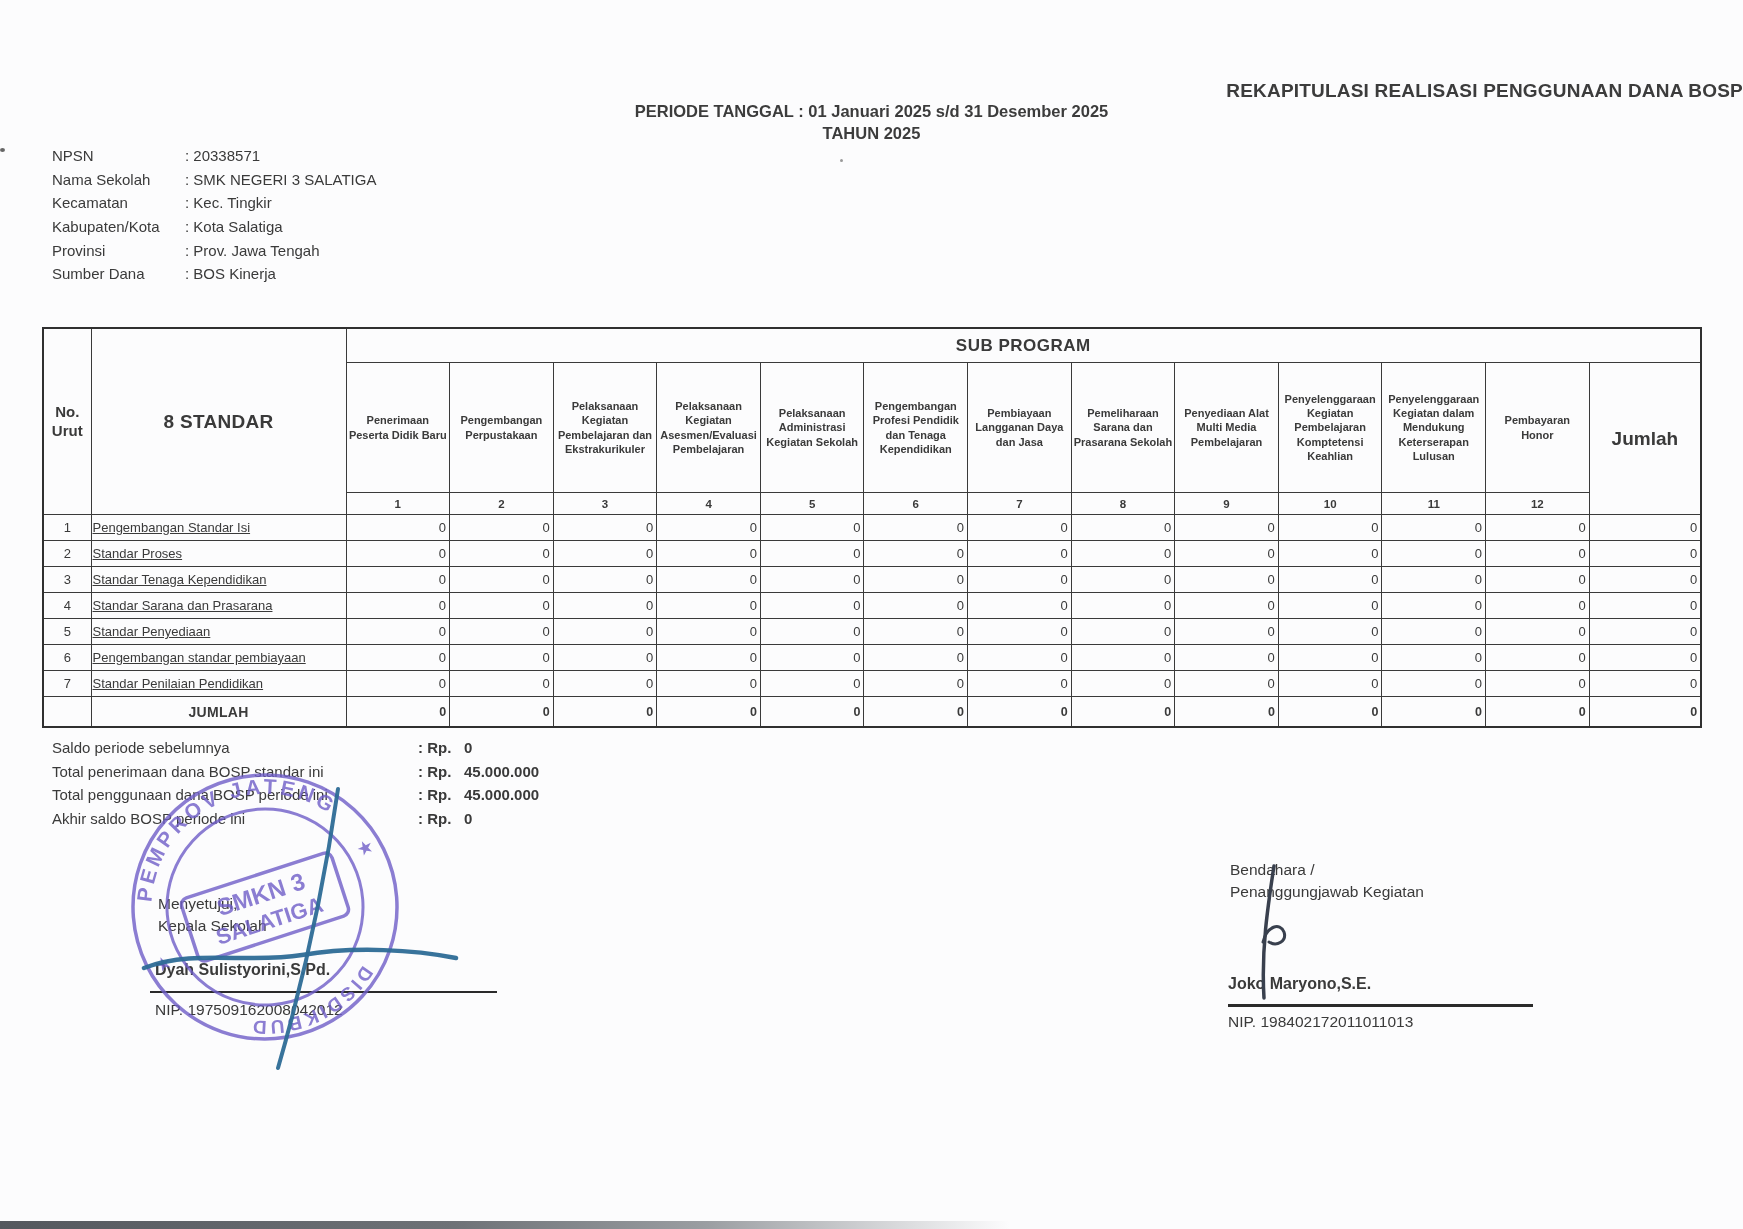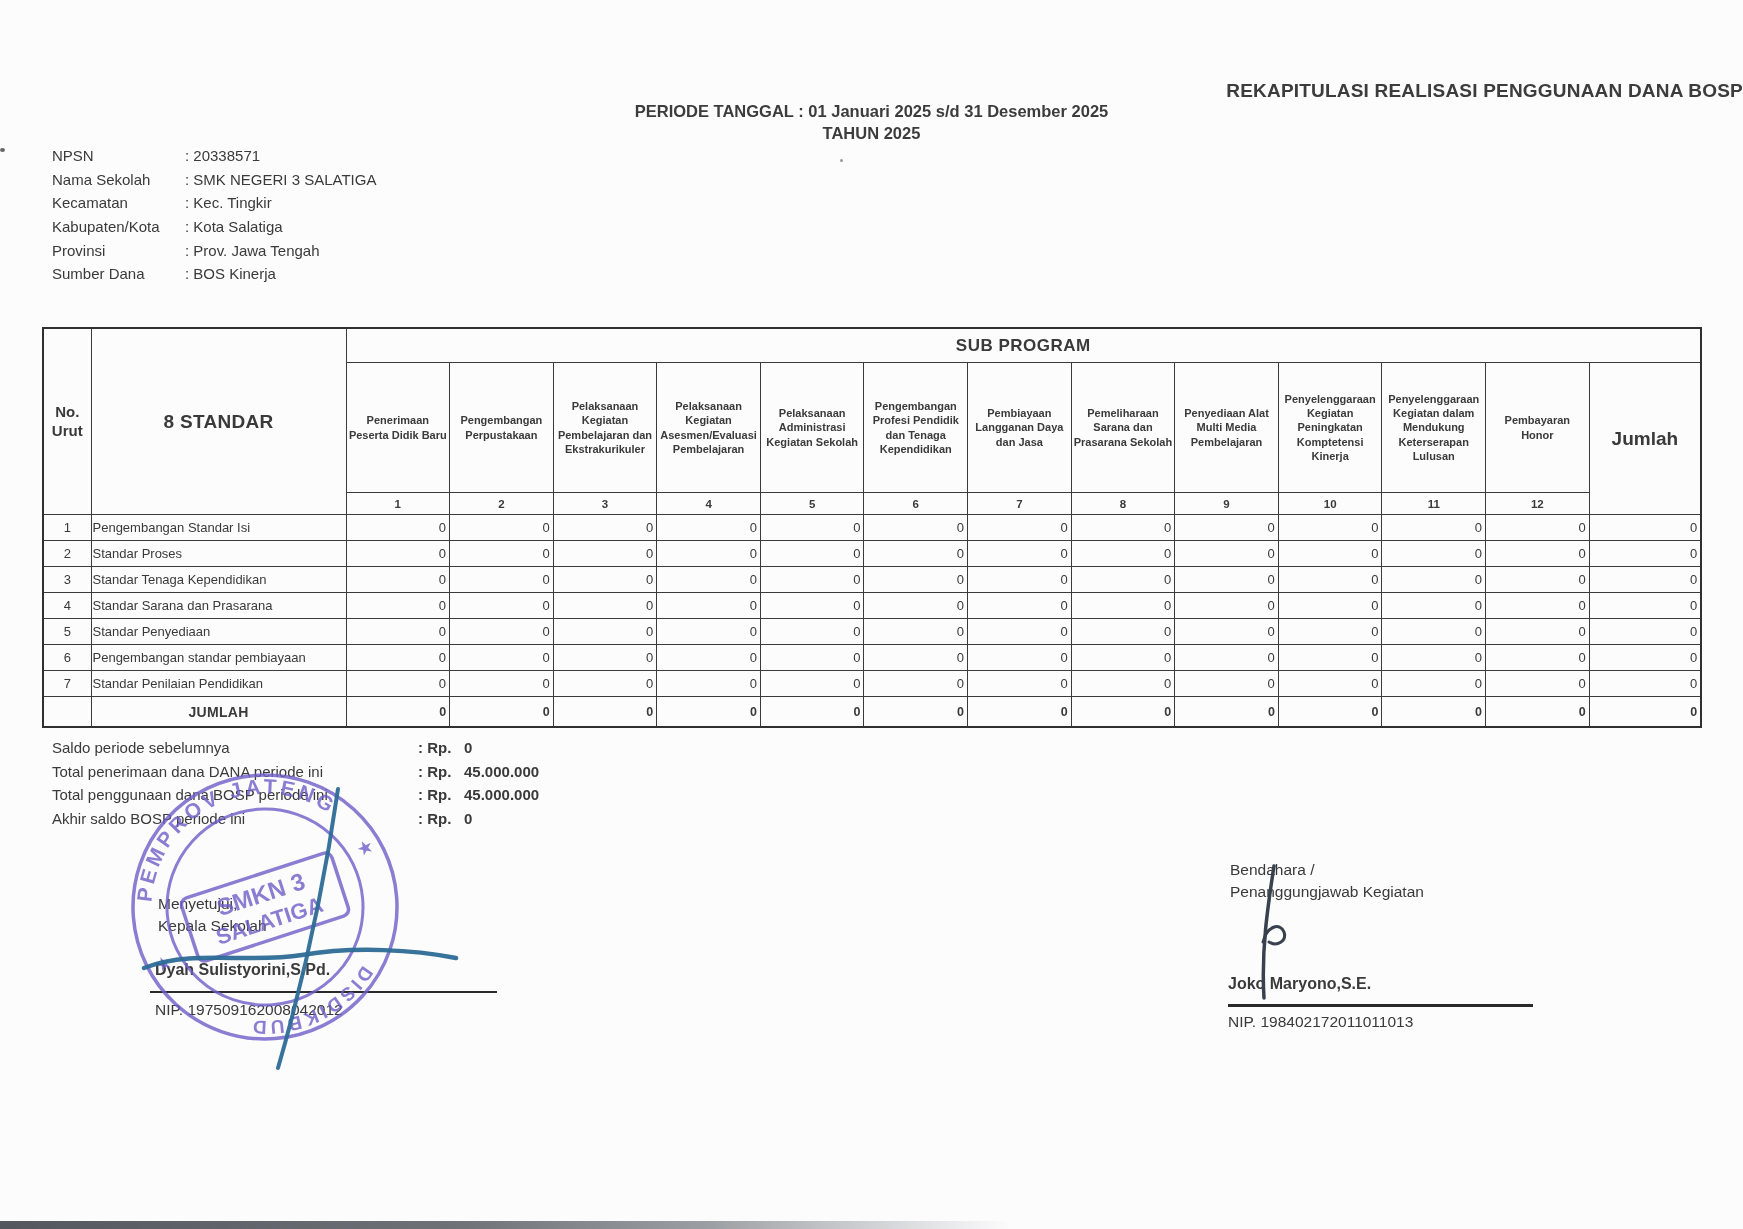--- a/index.html
+++ b/index.html
@@ -22,21 +22,21 @@
   .report-table{position:absolute;left:42px;top:327px;border-collapse:collapse;table-layout:fixed;border:2px solid #303030;}
   .report-table th,.report-table td{border:1px solid #3a3a3a;overflow:hidden;}
   .th-group{height:31px;font-size:17px;font-weight:bold;text-align:center;letter-spacing:.5px;}
   .th-no{font-size:15px;font-weight:bold;text-align:center;line-height:1.25;}
   .th-standar{font-size:19px;font-weight:bold;text-align:center;letter-spacing:.3px;}
   .th-sub{height:125px;font-size:11px;font-weight:bold;text-align:center;vertical-align:middle;padding:2px 2px;line-height:1.3;word-wrap:break-word;}
   .th-jumlah{font-size:19px;font-weight:bold;text-align:center;}
   .num-row td{height:19px;font-size:11.5px;font-weight:bold;text-align:center;}
   .data-row td{height:23px;font-size:13px;}
   .cell-no{text-align:center;}
-  .cell-name{font-size:13.5px;}
+  .cell-name{font-size:13.5px;text-decoration:underline;}
   .cell-val{text-align:right;padding-right:3px;font-size:12.5px;}
   .total-row td{height:27px;font-weight:bold;}
   .total-label{text-align:center;font-size:14px;letter-spacing:.3px;}
   
   .summary-block{position:absolute;left:52px;top:739px;}
   .sum-row{position:relative;height:23.7px;font-size:15px;width:720px;}
   .sum-currency{position:absolute;left:366px;font-weight:bold;}
   .sum-value{position:absolute;left:412px;font-weight:bold;}
   
   .sig-line{position:absolute;font-size:15.5px;line-height:22px;white-space:pre;}
@@ -115,21 +115,21 @@
         <tr>
           <th class="th-sub">Penerimaan Peserta Didik Baru</th>
           <th class="th-sub">Pengembangan Perpustakaan</th>
           <th class="th-sub">Pelaksanaan Kegiatan Pembelajaran dan Ekstrakurikuler</th>
           <th class="th-sub">Pelaksanaan Kegiatan Asesmen/Evaluasi Pembelajaran</th>
           <th class="th-sub">Pelaksanaan Administrasi Kegiatan Sekolah</th>
           <th class="th-sub">Pengembangan Profesi Pendidik dan Tenaga Kependidikan</th>
           <th class="th-sub">Pembiayaan Langganan Daya dan Jasa</th>
           <th class="th-sub">Pemeliharaan Sarana dan Prasarana Sekolah</th>
           <th class="th-sub">Penyediaan Alat Multi Media Pembelajaran</th>
-          <th class="th-sub">Penyelenggaraan Kegiatan Peningkatan Komptetensi Kinerja</th>
+          <th class="th-sub">Penyelenggaraan Kegiatan Pembelajaran Komptetensi Keahlian</th>
           <th class="th-sub">Penyelenggaraan Kegiatan dalam Mendukung Keterserapan Lulusan</th>
           <th class="th-sub">Pembayaran Honor</th>
           <th class="th-jumlah" rowspan="2">Jumlah</th>
         </tr>
         <tr class="num-row">
           <td>1</td>
           <td>2</td>
           <td>3</td>
           <td>4</td>
           <td>5</td>
@@ -277,21 +277,21 @@
           <td class="cell-val">0</td>
           <td class="cell-val">0</td>
           <td class="cell-val">0</td>
           <td class="cell-val">0</td>
         </tr>
       </tbody>
   </table>
 
   <div class="summary-block">
       <div class="sum-row"><span class="sum-label">Saldo periode sebelumnya</span><span class="sum-currency">: Rp.</span><span class="sum-value">0</span></div>
-      <div class="sum-row"><span class="sum-label">Total penerimaan dana DANA periode ini</span><span class="sum-currency">: Rp.</span><span class="sum-value">45.000.000</span></div>
+      <div class="sum-row"><span class="sum-label">Total penerimaan dana BOSP standar ini</span><span class="sum-currency">: Rp.</span><span class="sum-value">45.000.000</span></div>
       <div class="sum-row"><span class="sum-label">Total penggunaan dana BOSP periode ini</span><span class="sum-currency">: Rp.</span><span class="sum-value">45.000.000</span></div>
       <div class="sum-row"><span class="sum-label">Akhir saldo BOSP periode ini</span><span class="sum-currency">: Rp.</span><span class="sum-value">0</span></div>
     </div>
 
   <div class="sig-line" style="left:158px;top:857px;margin-top:36px;"><span>Menyetujui,</span><br><span>Kepala Sekolah</span></div>
   <div class="sig-line sig-name" style="left:155px;top:959px;">Dyah Sulistyorini,S.Pd.</div>
   <div class="sig-rule" style="left:150px;top:991px;width:347px;"></div>
   <div class="sig-line" style="left:155px;top:999px;">NIP. 197509162008042012</div>
 
   <div class="sig-line" style="left:1230px;top:859px;"><span>Bendahara /</span><br><span>Penanggungjawab Kegiatan</span></div>

